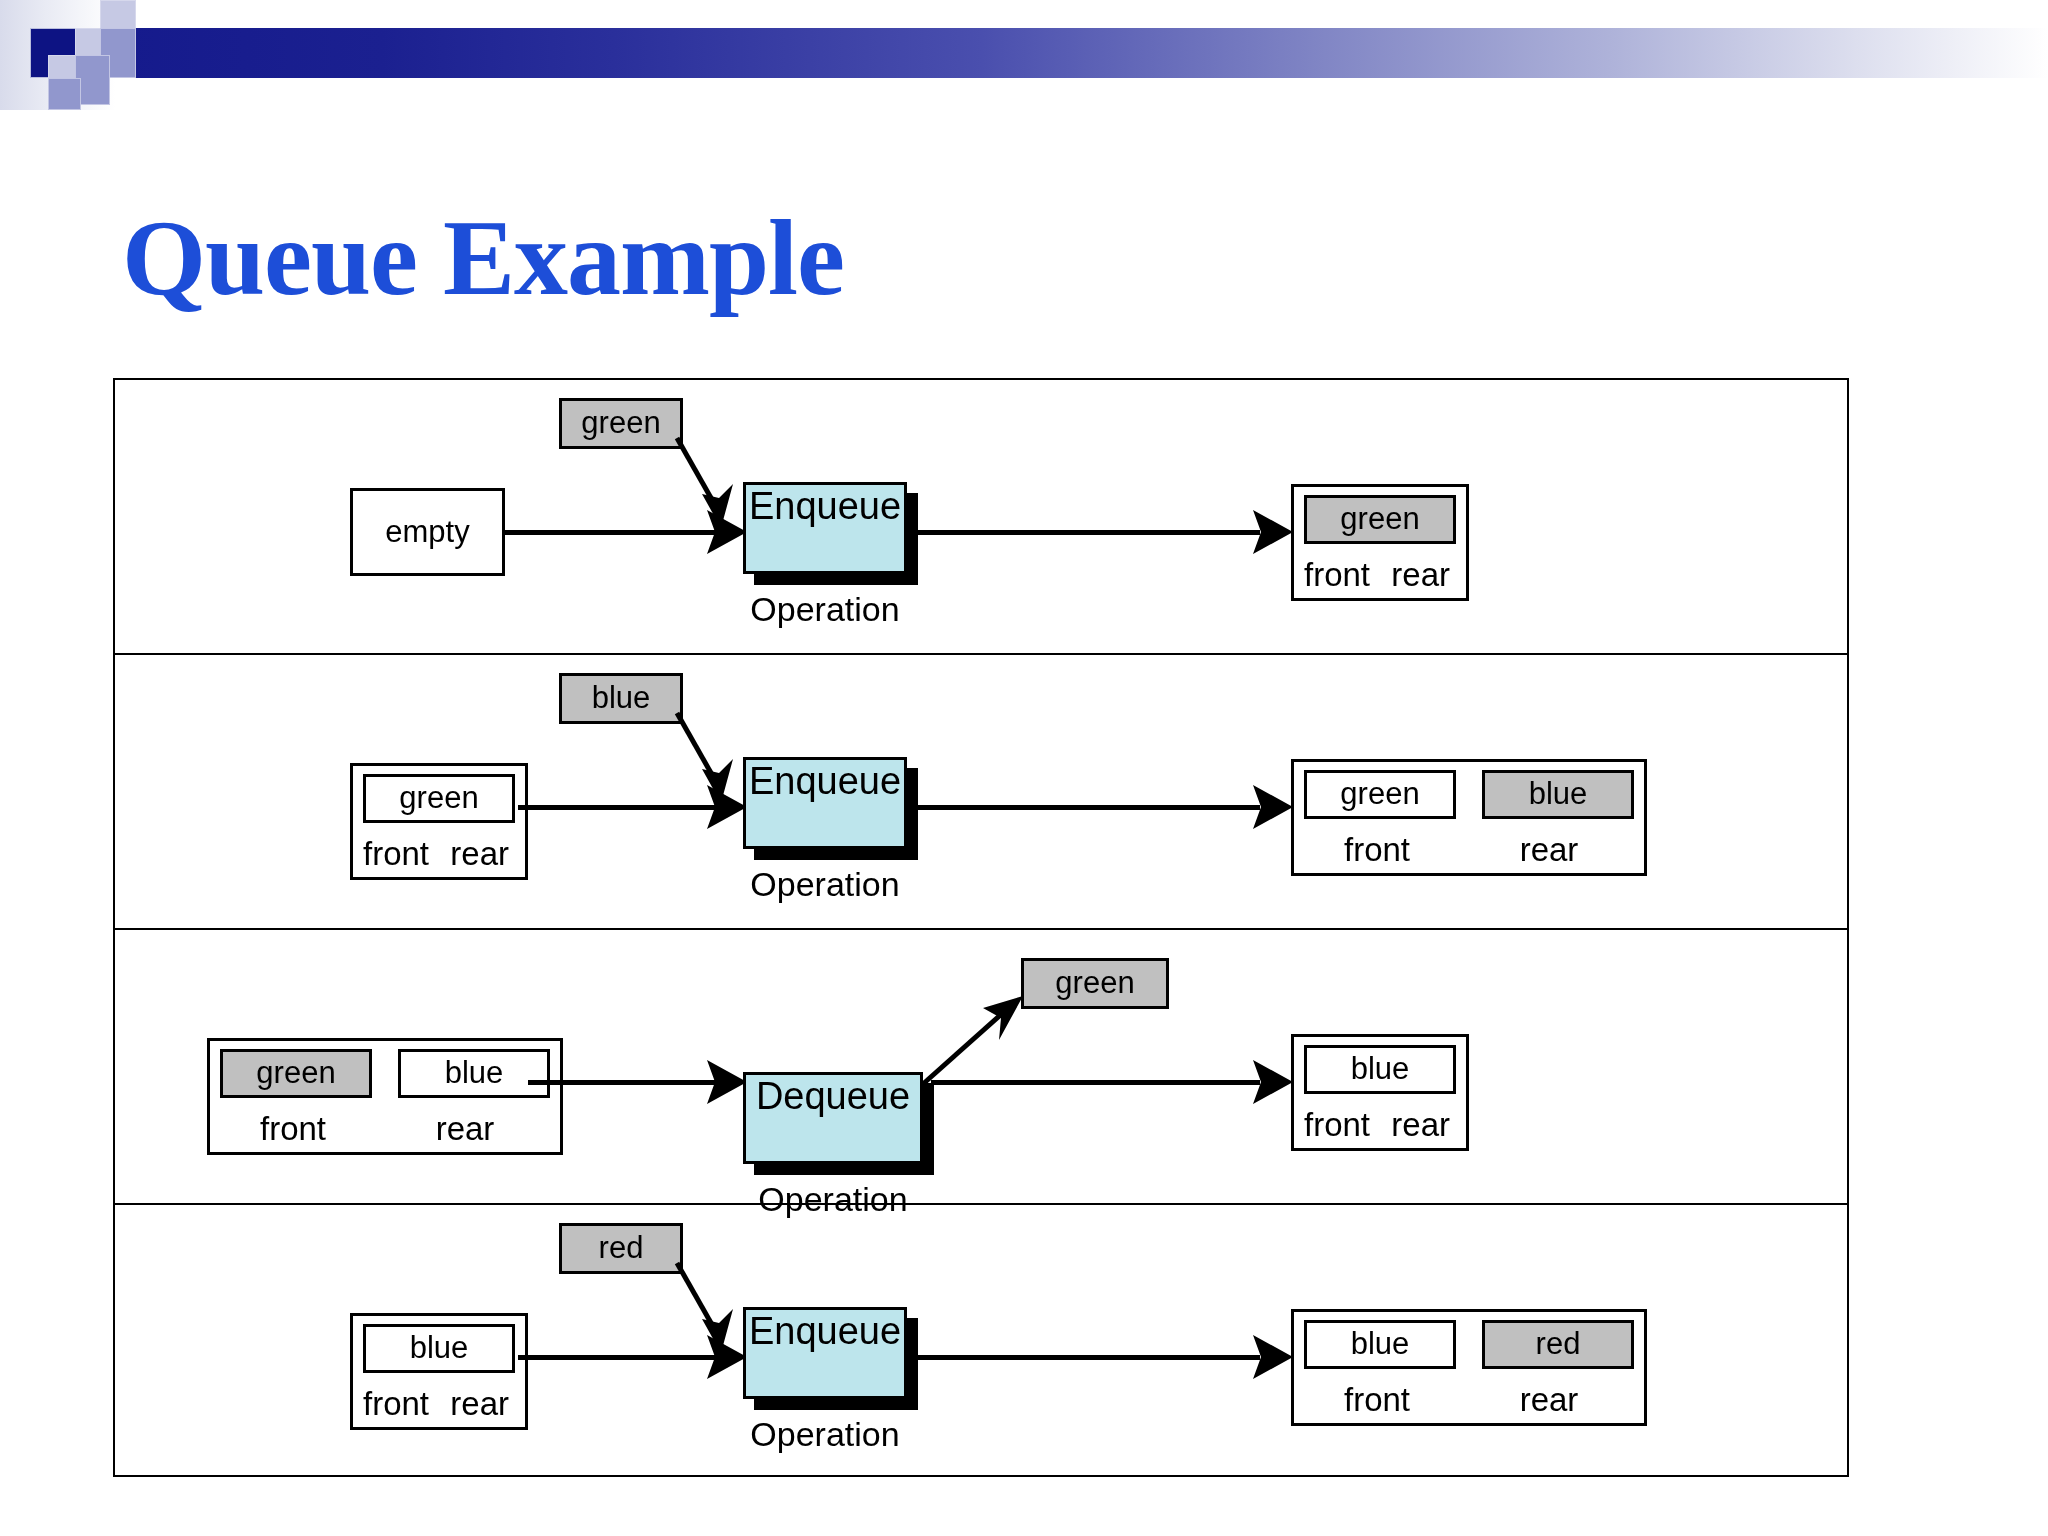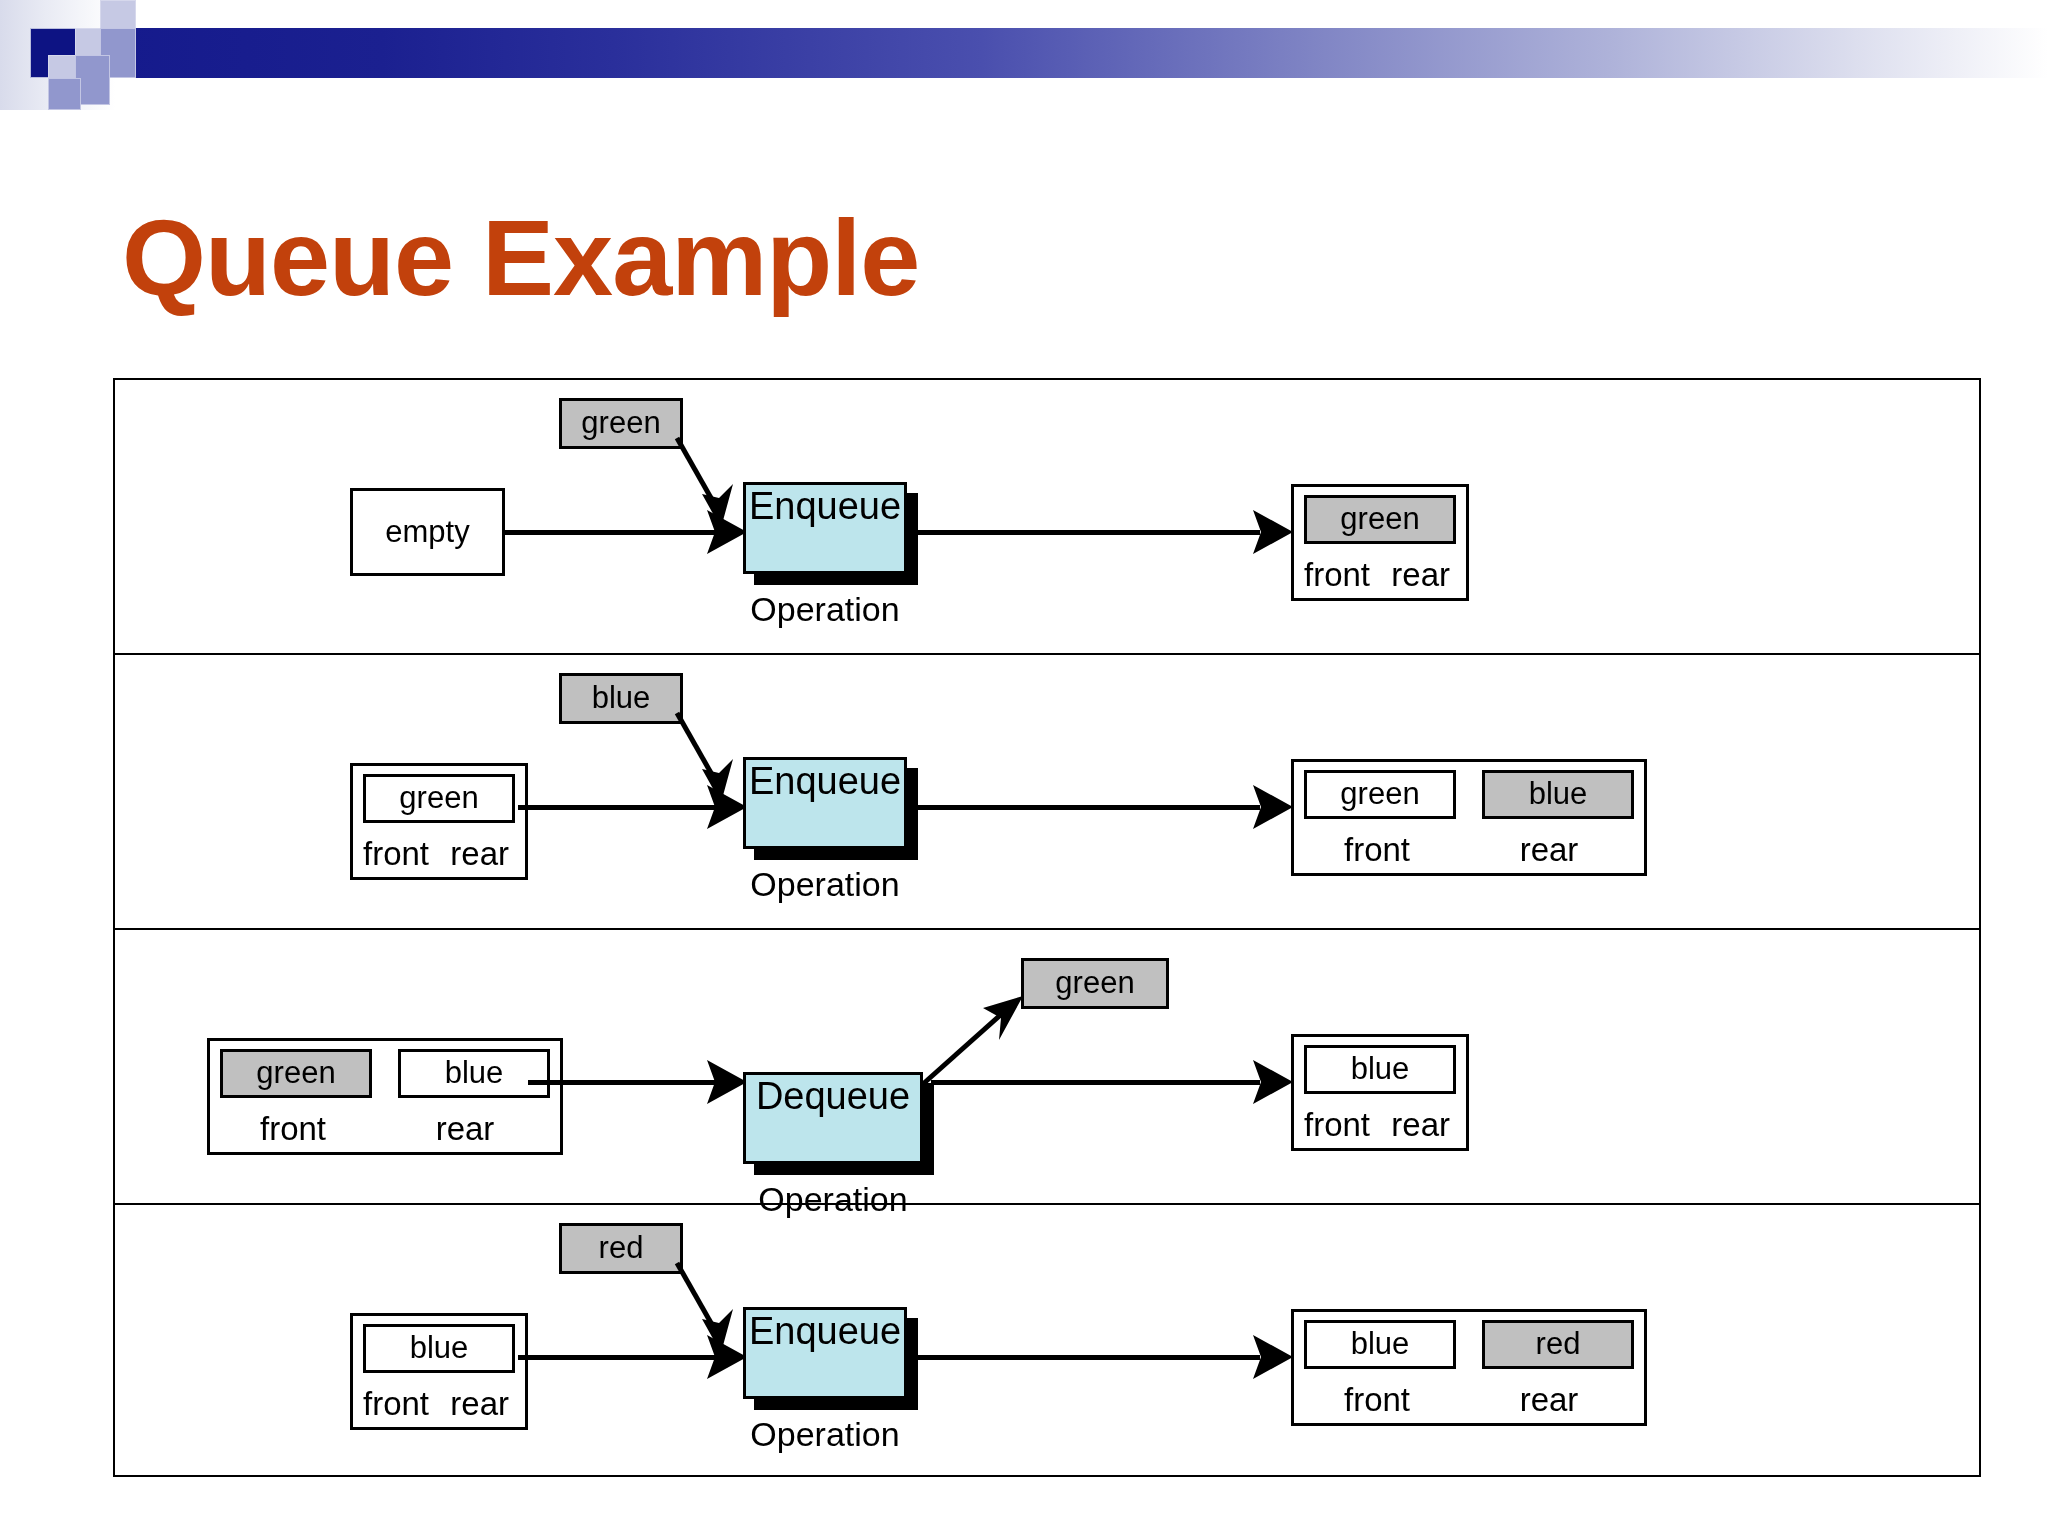--- a/index.html
+++ b/index.html
@@ -36,33 +36,33 @@
     box-sizing: border-box;
   }
   .sq-dark   { background: #0d1383; border: 1px solid #b9bddd; }
   .sq-mid    { background: #9197cd; border: 1px solid #c3c6e4; }
   .sq-light  { background: #c6c9e4; border: 1px solid #d6d8ec; }
 
   
   #page-title {
     position: absolute;
     left: 122px; top: 132px;
-    font-family: Liberation Sans, sans-serif;
+    font-family: Liberation Serif, serif;
     font-size: 108px;
     line-height: 1.0;
-    color: #c2410c;
+    color: #1d4ed8;
     letter-spacing: -1px;
     white-space: nowrap;
   }
 
   
   #diagram {
     position: absolute;
     left: 113px; top: 378px;
-    width: 1868px;
+    width: 1736px;
     border: 2px solid #000;
     border-bottom: none;
     background: #ffffff;
     box-sizing: border-box;
   }
   .drow {
     position: relative;
     border-bottom: 2px solid #000;
     box-sizing: border-box;
     height: 275px;

